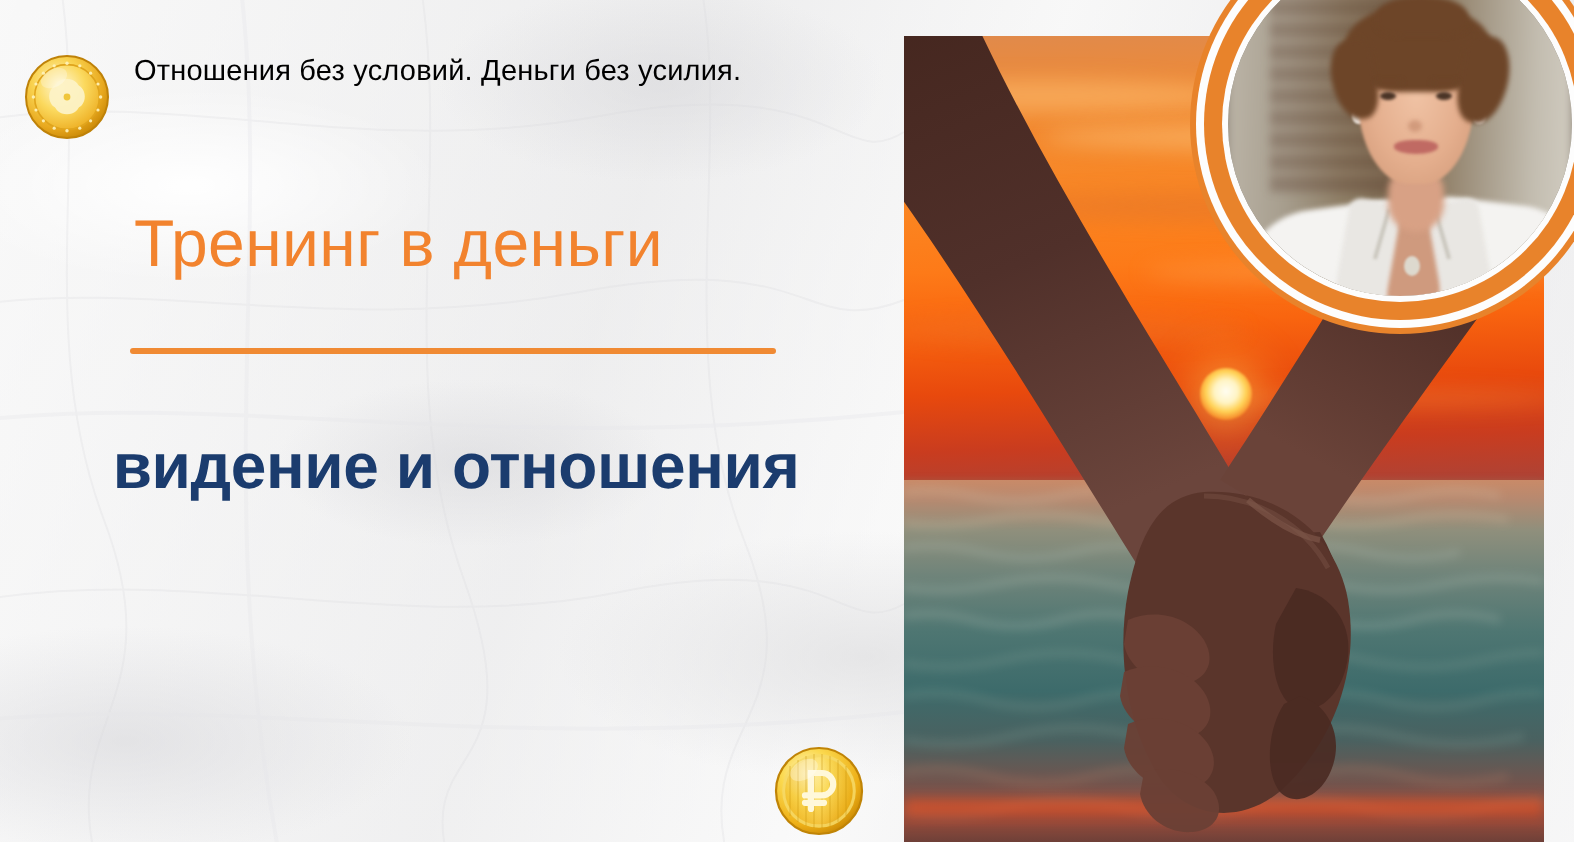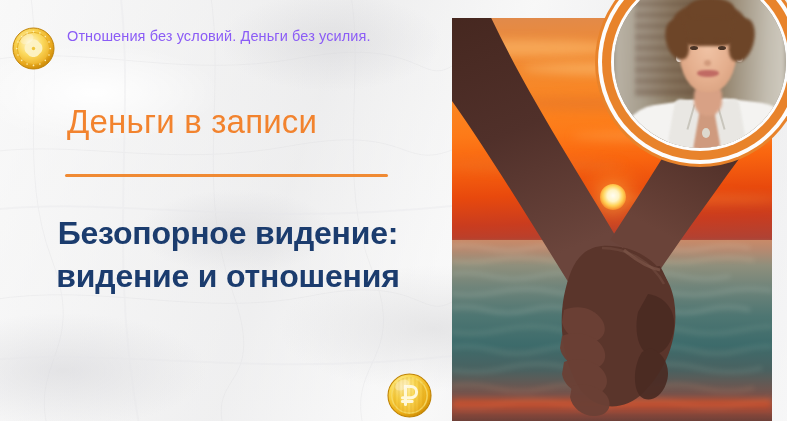--- a/index.html
+++ b/index.html
@@ -40,21 +40,21 @@
     position: absolute;
     border-radius: 50%;
   }
 
   
   .tagline {
     position: absolute;
     left: 67px;
     top: 28px;
     font-size: 14.5px;
-    color: #8b5cf6;
+    color: #000000;
     letter-spacing: 0.1px;
     white-space: nowrap;
   }
   .kicker {
     position: absolute;
     left: 67px;
     top: 103px;
     font-size: 33px;
     color: #f2832e;
     letter-spacing: 0.2px;
@@ -374,26 +374,25 @@
           <circle cx="6" cy="15" r="0.8"></circle>
         <circle cx="9.7" cy="9.6" r="0.8"></circle>
           <circle cx="15.1" cy="5.9" r="0.8"></circle>
       </g>
       <ellipse cx="15" cy="12" rx="7" ry="4.5" fill="#ffffff" opacity="0.28" transform="rotate(-28 15 12)"></ellipse>
     </svg>
   </div>
 
   <div class="tagline">Отношения без условий. Деньги без усилия.</div>
 
-  <div class="kicker">Деньги в записи</div>
+  <div class="kicker">Тренинг в деньги</div>
 
   <div class="divider"></div>
 
   <div class="title">
-    <span class="ln">Безопорное видение:</span>
     <span class="ln">видение и отношения</span>
   </div>
 
   <div class="coin" style="left:387px; top:373px; width:45px; height:45px;">
     <svg width="45" height="45" viewBox="0 0 45 45">
       <defs>
         <radialGradient id="rgrad" cx="36%" cy="30%" r="74%">
           <stop offset="0%" stop-color="#fff6c8"></stop>
           <stop offset="40%" stop-color="#fbd94f"></stop>
           <stop offset="80%" stop-color="#eeb018"></stop>

